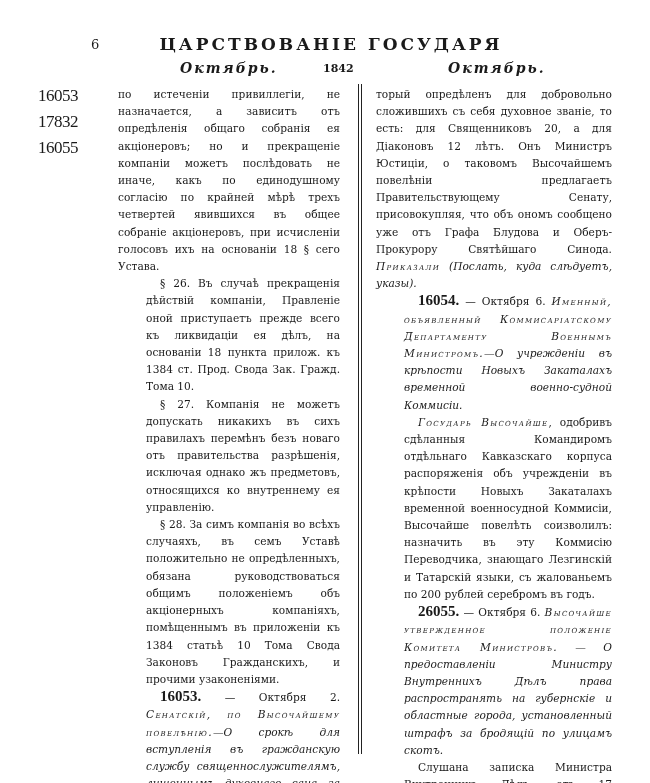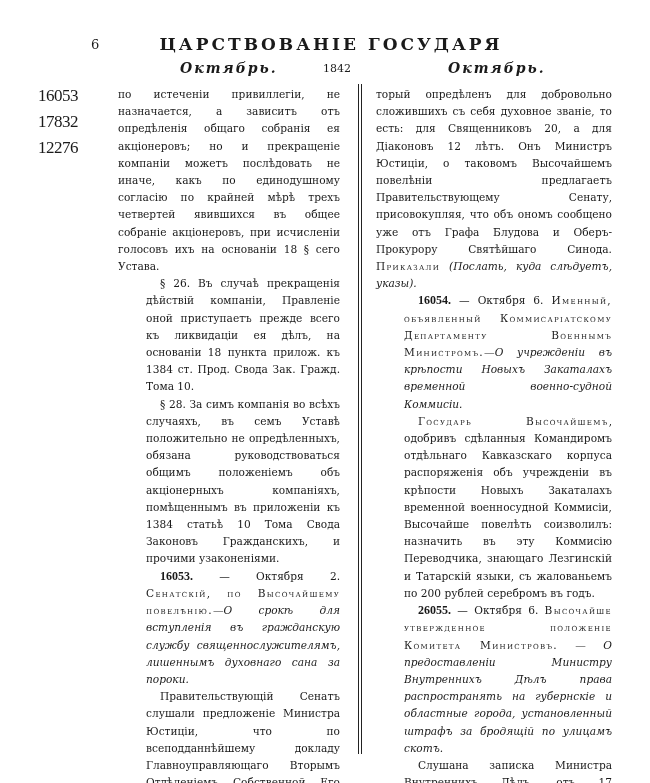--- a/index.html
+++ b/index.html
@@ -3,68 +3,69 @@
 <meta charset="utf-8">
 <style>
   html, body { margin: 0; padding: 0; background: #ffffff; }
   body { width: 650px; height: 783px; position: relative; overflow: hidden;
          font-family: "DejaVu Serif", "Liberation Serif", serif; color: #1a1a1a; }
   .page-number { position: absolute; left: 91px; top: 37px; font-size: 13px; }
   .running-title { position: absolute; left: 0; width: 650px; top: 34px; text-align: center;
                    font-size: 17px; font-weight: bold; letter-spacing: 3px; padding-left: 12px; box-sizing: border-box; }
   .month-row { position: absolute; top: 60px; left: 0; width: 650px; height: 20px; }
   .month-left { position: absolute; left: 180px; font-style: italic; font-weight: bold; font-size: 14px; letter-spacing: 2px; }
-  .year { position: absolute; left: 323px; font-size: 11px; font-weight: normal; top: 2px; text-align: right; }
+  .year { position: absolute; left: 323px; font-size: 11px; font-weight: bold; top: 2px; text-align: right; }
   .month-right { position: absolute; left: 448px; font-style: italic; font-weight: bold; font-size: 14px; letter-spacing: 2px; }
   .margin-numbers { position: absolute; left: 38px; top: 86px; width: 55px; }
   .margin-number { font-weight: normal; font-size: 17px; font-family: "Liberation Serif", serif; height: 26px; line-height: 20px; letter-spacing: -0.5px; }
   .column { position: absolute; top: 86px; font-size: 10.6px; line-height: 17.2px; text-align: justify; }
   .col-left { left: 118px; width: 222px; }
   .col-right { left: 376px; width: 236px; }
   .divider { position: absolute; left: 358px; top: 84px; width: 4px; height: 670px;
              border-left: 1.2px solid #222; border-right: 1.2px solid #222; box-sizing: border-box; }
   p { margin: 0; }
   .indent { text-indent: 14px; margin-left: 28px; }
-  .entry-num { font-weight: bold; font-size: 12px; font-family: "Liberation Serif", serif; }
-  .spaced { letter-spacing: 1.3px; font-variant: small-caps; }
+  .entry-num { font-weight: bold; font-size: 15px; font-family: "Liberation Serif", serif; }
+  .spaced { letter-spacing: 1.3px; font-variant: small-caps; font-style: italic; }
   .it { font-style: italic; }
 </style>
 </head>
 <body>
 
 <div class="page-number">6</div>
 <div class="running-title">ЦАРСТВОВАНІЕ ГОСУДАРЯ</div>
 <div class="month-row">
   <span class="month-left">Октябрь.</span>
   <span class="year">1842</span>
   <span class="month-right">Октябрь.</span>
 </div>
 
 <div class="margin-numbers">
   <div class="margin-number">16053</div>
   <div class="margin-number">17832</div>
-  <div class="margin-number">12276</div>
+  <div class="margin-number">16055</div>
 </div>
 
 <div class="column col-left">
   <p>по истеченіи привиллегіи, не назначается, а зависитъ отъ опредѣленія общаго собранія ея акціонеровъ; но и прекращеніе компаніи можетъ послѣдовать не иначе, какъ по единодушному согласію по крайней мѣрѣ трехъ четвертей явившихся въ общее собраніе акціонеровъ, при исчисленіи голосовъ ихъ на основаніи 18 § сего Устава.</p>
   <p class="indent">§ 26. Въ случаѣ прекращенія дѣйствій компаніи, Правленіе оной приступаетъ прежде всего къ ликвидаціи ея дѣлъ, на основаніи 18 пункта прилож. къ 1384 ст. Прод. Свода Зак. Гражд. Тома 10.</p>
+  <p class="indent">§ 27. Компанія не можетъ допускать никакихъ въ сихъ правилахъ перемѣнъ безъ новаго отъ правительства разрѣшенія, исключая однако жъ предметовъ, относящихся ко внутреннему ея управленію.</p>
   <p class="indent">§ 28. За симъ компанія во всѣхъ случаяхъ, въ семъ Уставѣ положительно не опредѣленныхъ, обязана руководствоваться общимъ положеніемъ объ акціонерныхъ компаніяхъ, помѣщеннымъ въ приложеніи къ 1384 статьѣ 10 Тома Свода Законовъ Гражданскихъ, и прочими узаконеніями.</p>
   <p class="indent">
     <span class="entry-num">16053.</span><span> — Октября 2. </span><span class="spaced">Сенатскій, по Высочайшему повелѣнію.</span><span class="it">—О срокѣ для вступленія въ гражданскую службу священнослужителямъ, лишеннымъ духовнаго сана за пороки.</span>
   </p>
   <p class="indent">Правительствующій Сенатъ слушали предложеніе Министра Юстиціи, что по всеподданнѣйшему докладу Главноуправляющаго Вторымъ Отдѣленіемъ Собственной Его Императорскаго Величества Канцеляріи, Графа Блудова, о заключеніи Святѣйшаго Синода, относительно изложенія нѣкоторыхъ статей Свода Законовъ, Его Императорское Величество Высочайше повелѣть соизволилъ. опредѣлить для вступленія въ гражданскую службу священнослужителямъ, лишеннымъ духовнаго сана за пороки и неблагочинные поступки, срокъ вдвое продолжительнѣйшій противъ того, ко-</p>
 </div>
 
 <div class="divider"></div>
 
 <div class="column col-right">
   <p><span>торый опредѣленъ для добровольно сложившихъ съ себя духовное званіе, то есть: для Священниковъ 20, а для Діаконовъ 12 лѣтъ. Онъ Министръ Юстиціи, о таковомъ Высочайшемъ повелѣніи предлагаетъ Правительствующему Сенату, присовокупляя, что объ ономъ сообщено уже отъ Графа Блудова и Оберъ-Прокурору Святѣйшаго Синода. </span><span class="spaced">Приказали</span><span class="it"> (Послать, куда слѣдуетъ, указы).</span></p>
   <p class="indent">
     <span class="entry-num">16054.</span><span> — Октября 6. </span><span class="spaced">Именный, объявленный Коммисаріатскому Департаменту Военнымъ Министромъ.</span><span class="it">—О учрежденіи въ крѣпости Новыхъ Закаталахъ временной военно-судной Коммисіи.</span>
   </p>
-  <p class="indent"><span class="spaced">Государь Высочайшемъ</span><span>, одобривъ сдѣланныя Командиромъ отдѣльнаго Кавказскаго корпуса распоряженія объ учрежденіи въ крѣпости Новыхъ Закаталахъ временной военносудной Коммисіи, Высочайше повелѣть соизволилъ: назначить въ эту Коммисію Переводчика, знающаго Лезгинскій и Татарскій языки, съ жалованьемъ по 200 рублей серебромъ въ годъ.</span></p>
+  <p class="indent"><span class="spaced">Государь Высочайше</span><span>, одобривъ сдѣланныя Командиромъ отдѣльнаго Кавказскаго корпуса распоряженія объ учрежденіи въ крѣпости Новыхъ Закаталахъ временной военносудной Коммисіи, Высочайше повелѣть соизволилъ: назначить въ эту Коммисію Переводчика, знающаго Лезгинскій и Татарскій языки, съ жалованьемъ по 200 рублей серебромъ въ годъ.</span></p>
   <p class="indent">
     <span class="entry-num">26055.</span><span> — Октября 6. </span><span class="spaced">Высочайше утвержденное положеніе Комитета Министровъ.</span><span class="it"> — О предоставленіи Министру Внутреннихъ Дѣлъ права распространять на губернскіе и областные города, установленный штрафъ за бродящій по улицамъ скотъ.</span>
   </p>
   <p class="indent">Слушана записка Министра Внутреннихъ Дѣлъ, отъ 17 Сентября, о предоставленіи Министру Внутреннихъ Дѣлъ права распространять на разные города установленный положеніемъ Комитета Министровъ 3 Іюня 1841 года (14660) штрафъ за бродящій по улицамъ скотъ.</p>
 
 </div>
 
 </body></html>

